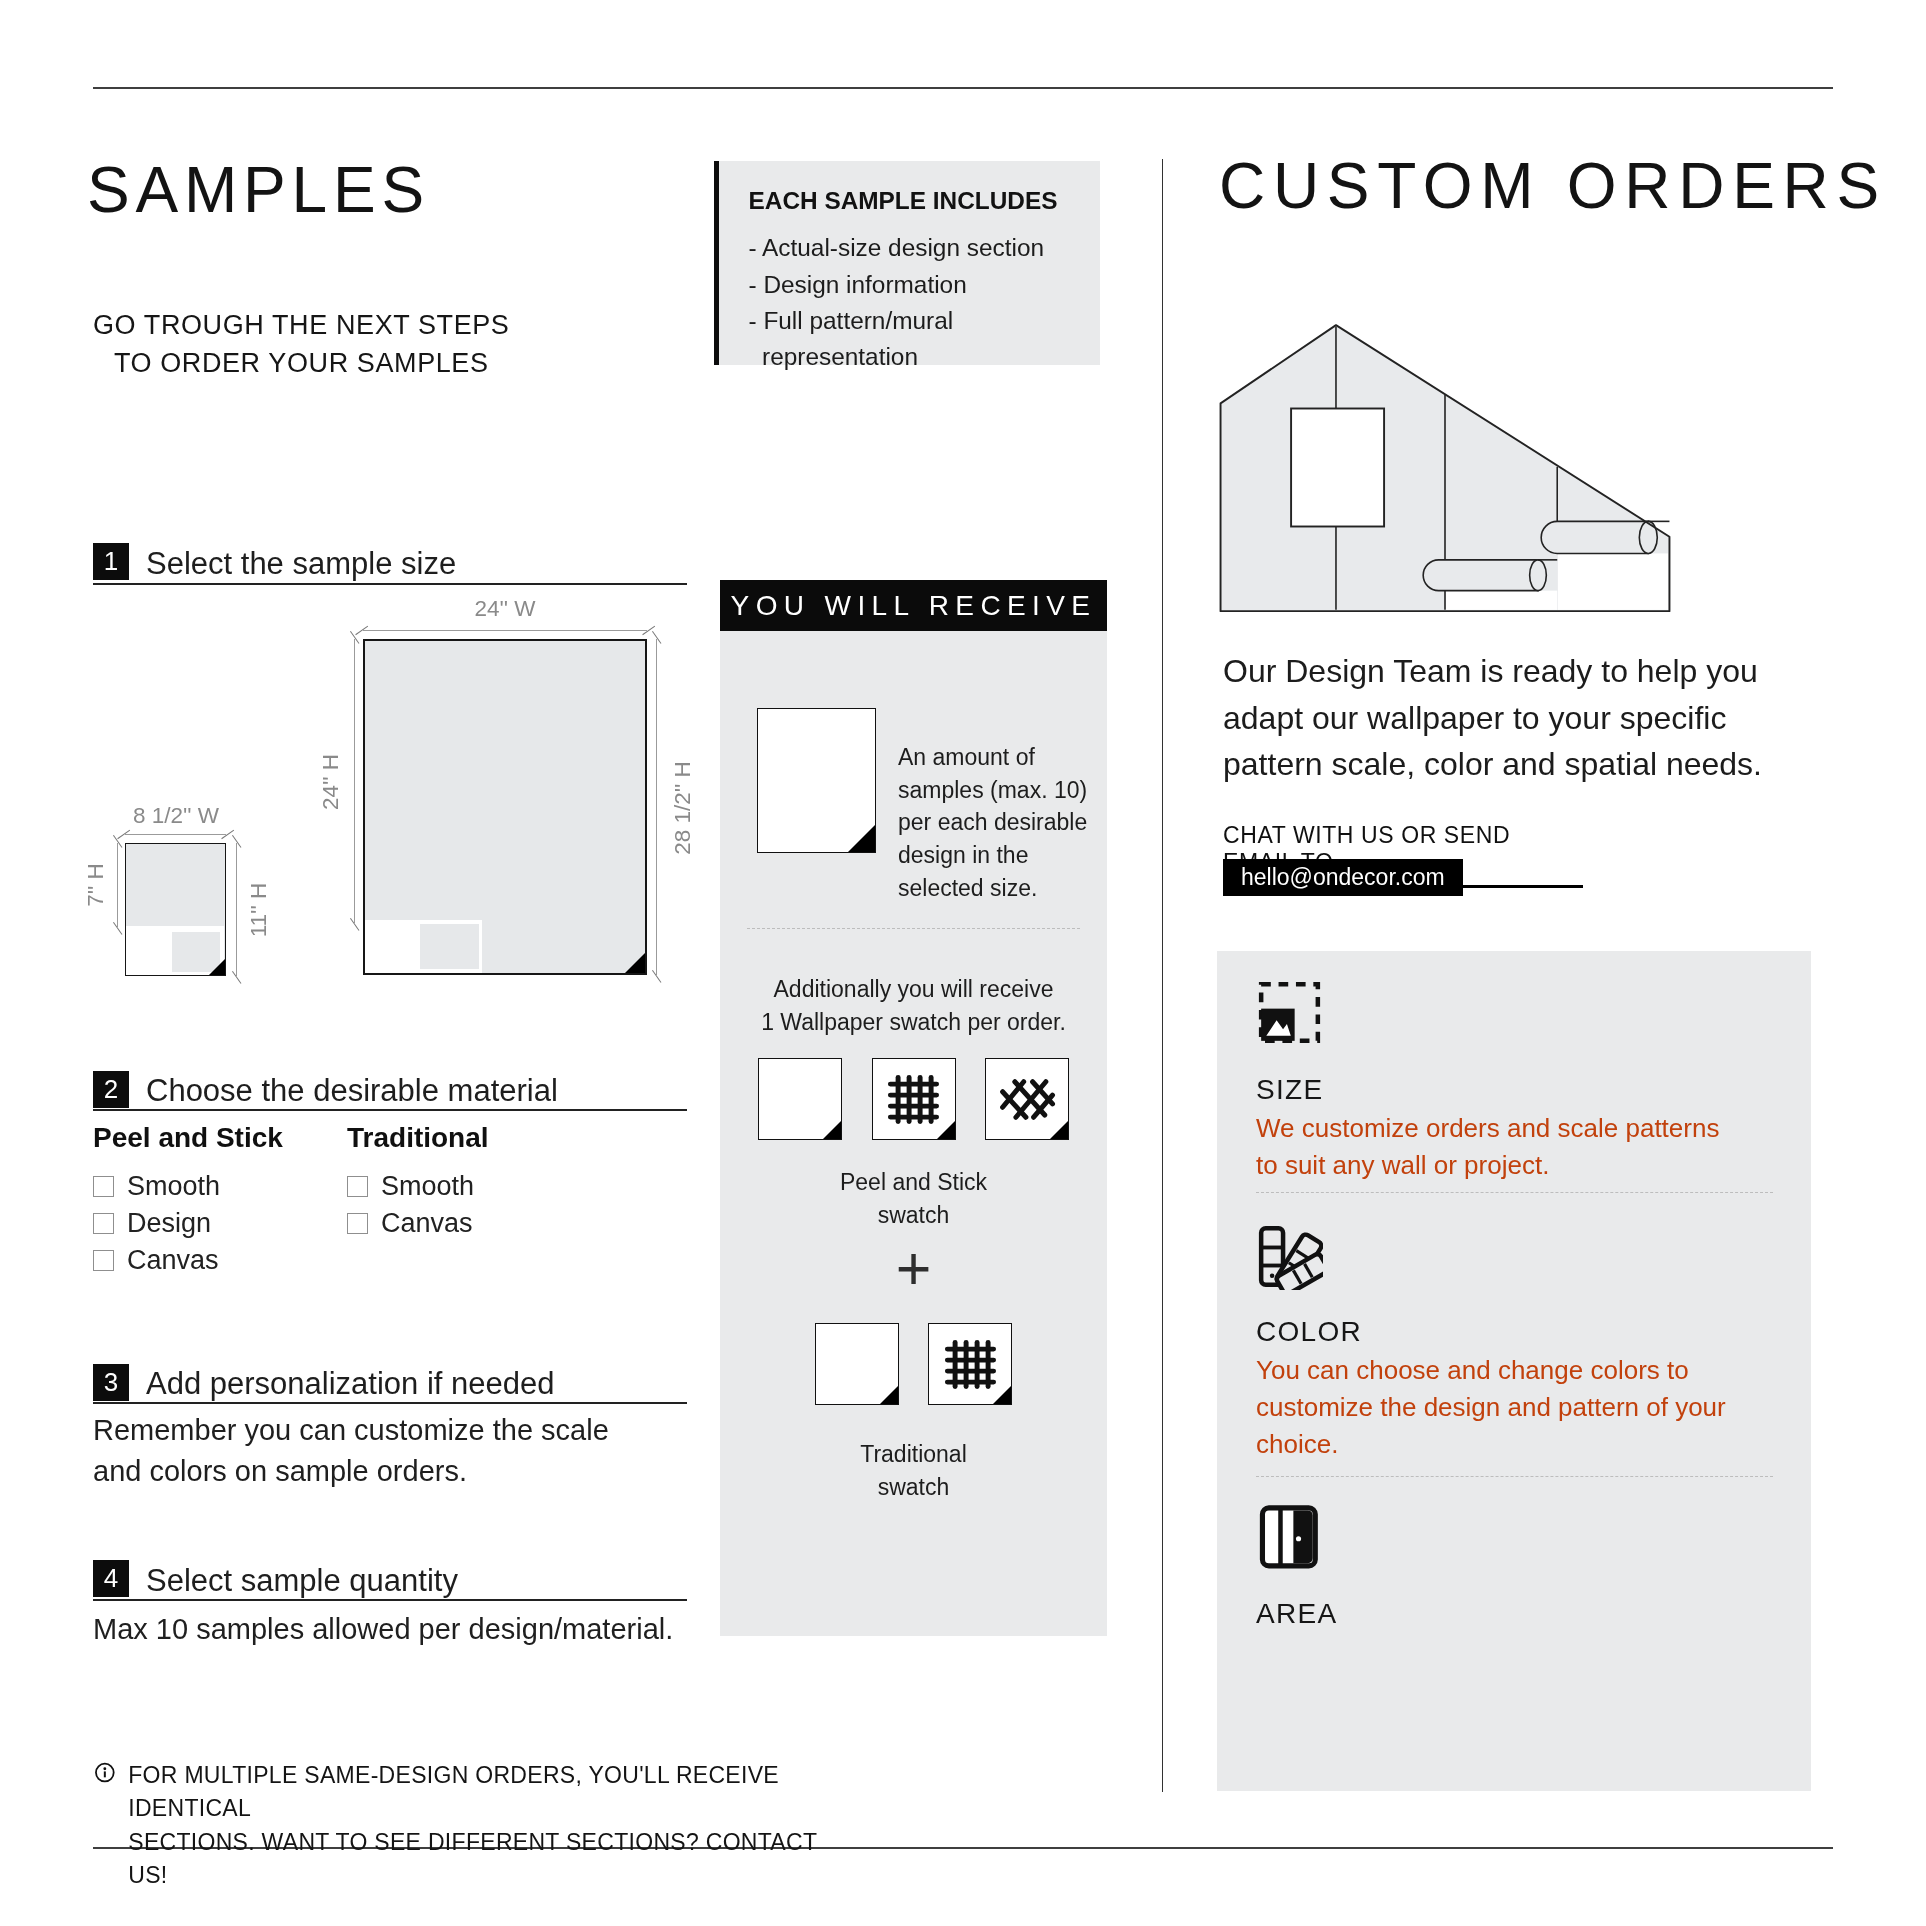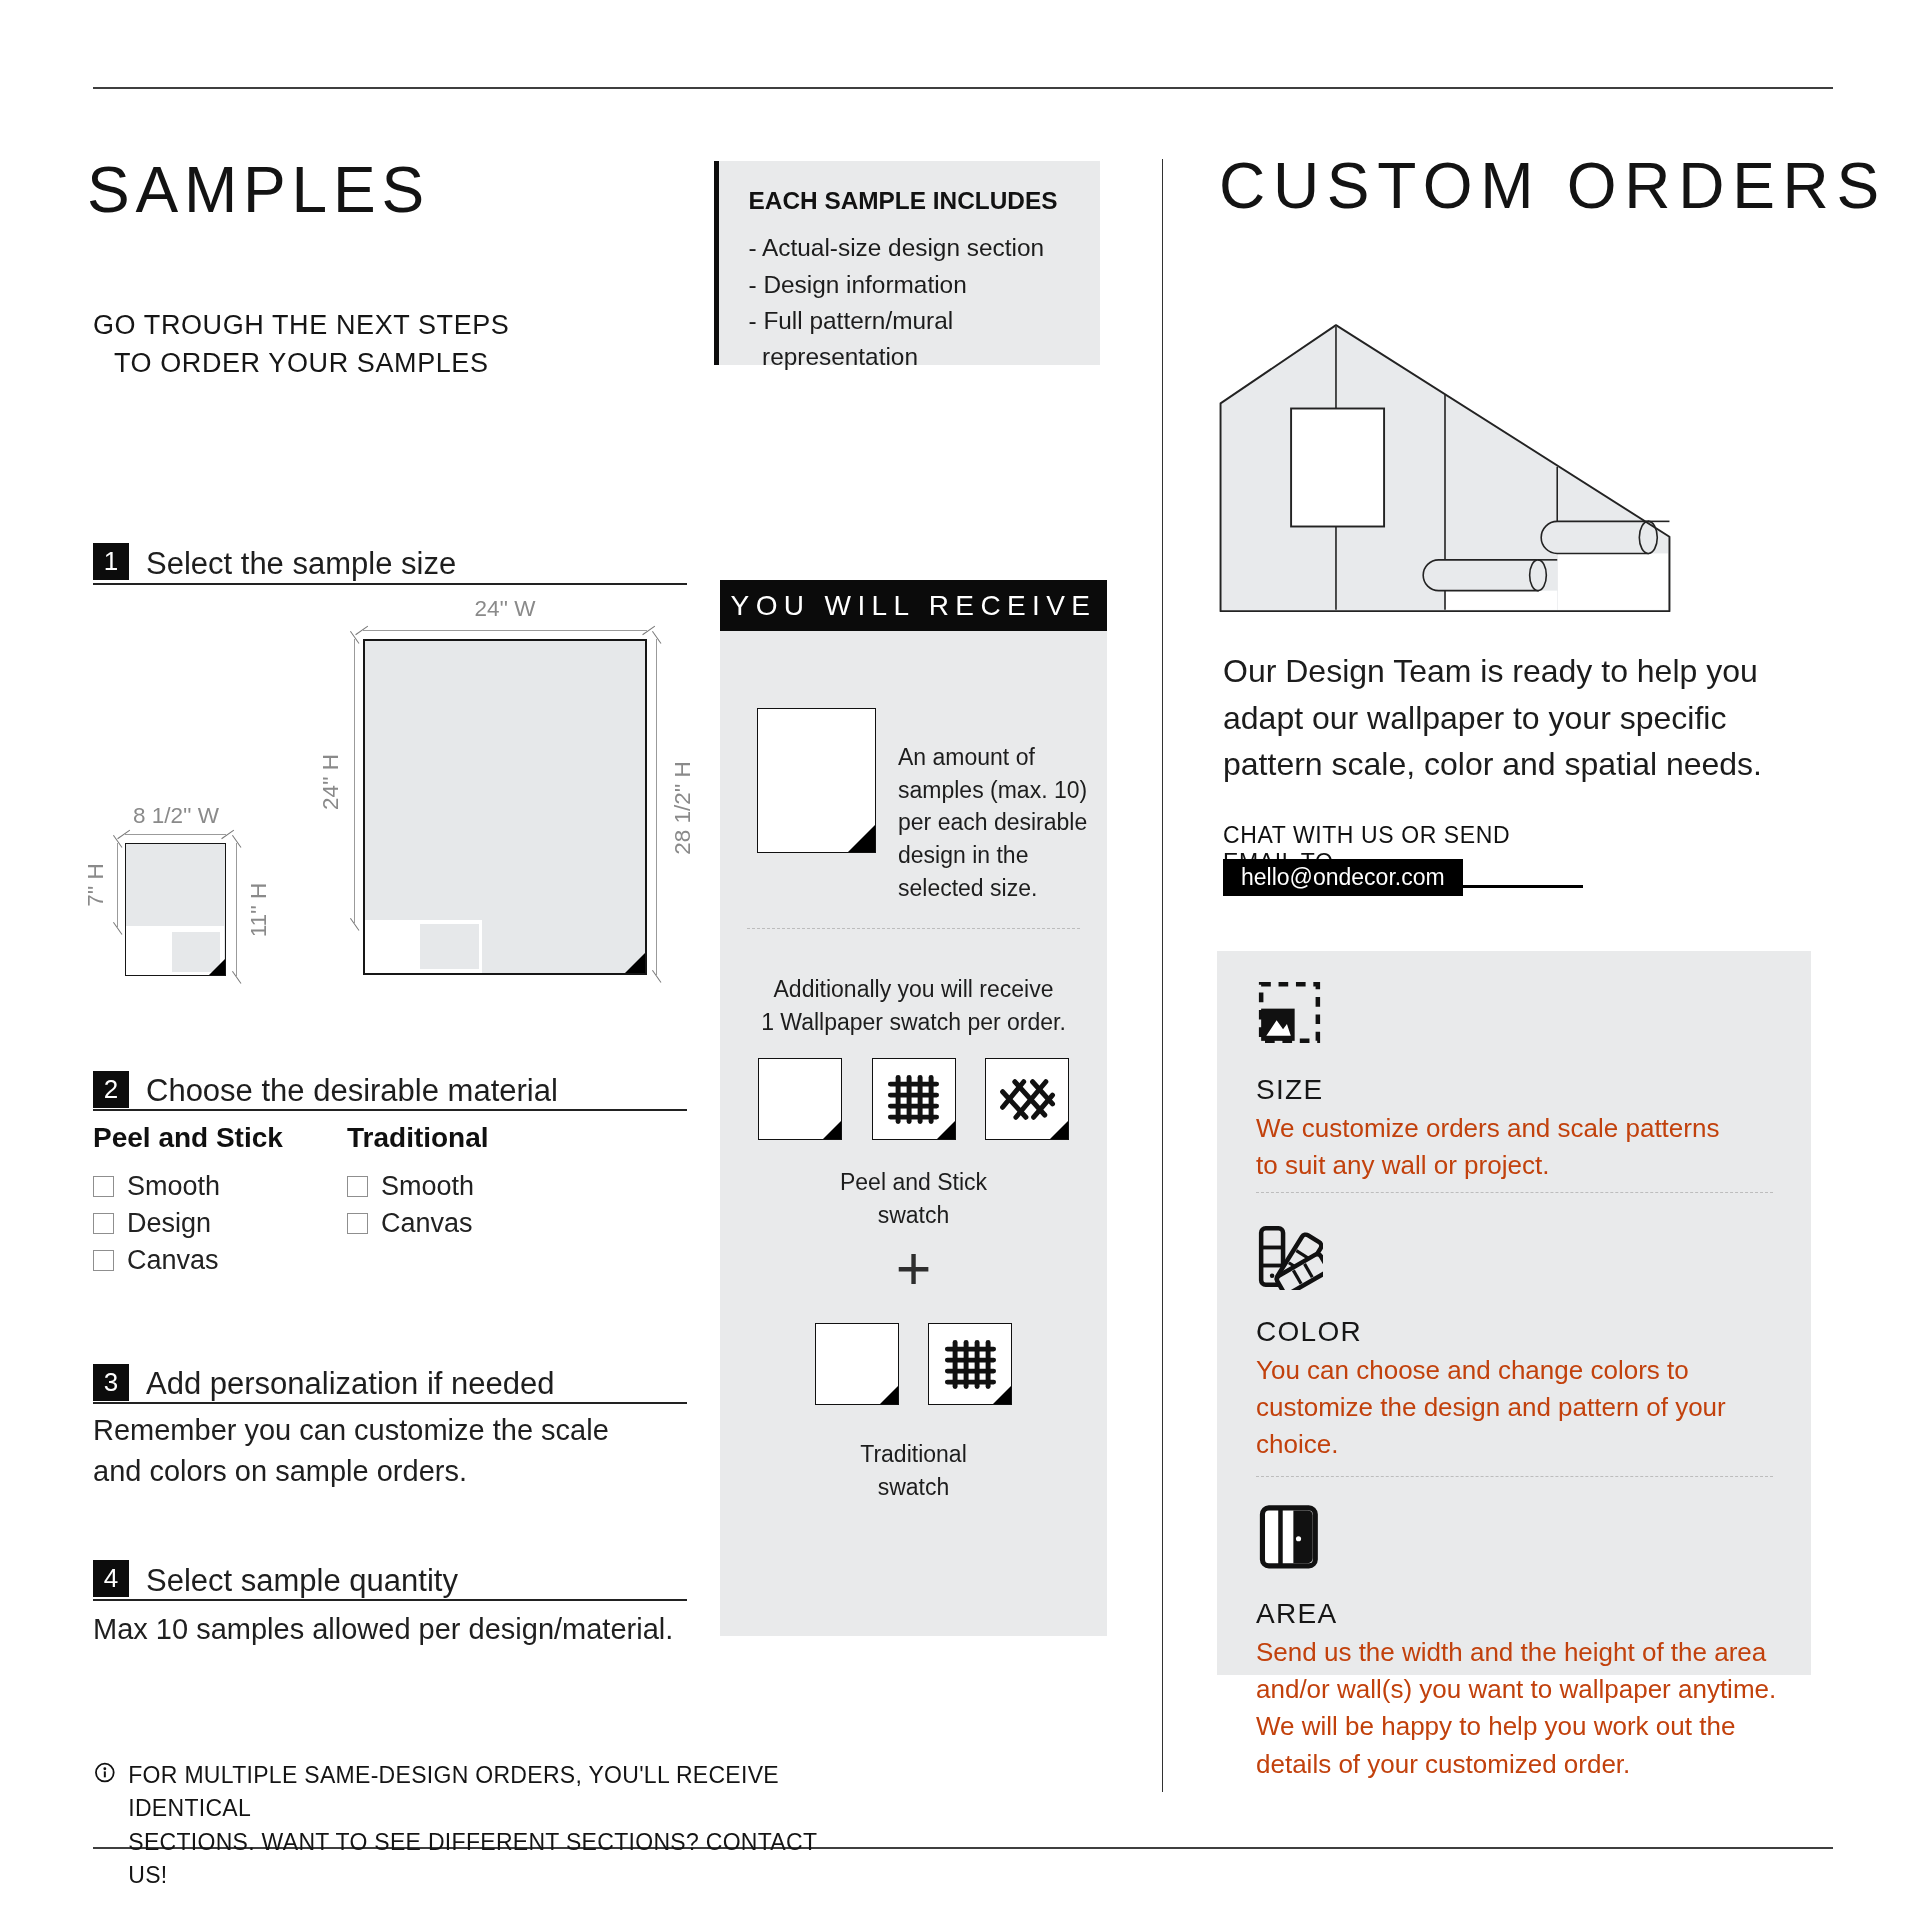--- a/index.html
+++ b/index.html
@@ -258,21 +258,21 @@
     <polygon points="185,8 705,338 705,454 5,454 5,130" fill="none" stroke="#232323" stroke-width="3" stroke-linejoin="round"></polygon>
   </svg>
 
   <div class="right-para pre" style="left:1223px;top:648px;">Our Design Team is ready to help you
 adapt our wallpaper to your specific
 pattern scale, color and spatial needs.</div>
 
   <div class="chat" style="left:1223px;top:822px;">CHAT WITH US OR SEND EMAIL TO</div>
   <div class="chip" style="left:1223px;top:859px;">hello@ondecor.com</div>
 
-  <div class="panel" style="left:1217px;top:951px;width:594px;height:724px;">
+  <div class="panel" style="left:1217px;top:951px;width:594px;height:840px;">
 
     <svg class="abs" style="left:39px;top:28px;" width="67" height="67" viewBox="0 0 104 104">
       <rect x="8" y="8" width="88" height="88" fill="none" stroke="#111" stroke-width="7" stroke-dasharray="15 12"></rect>
       <rect x="8" y="46" width="52" height="50" fill="#111"></rect>
       <path d="M16 88 L32 64 L42 78 L48 70 L54 88 Z" fill="#ffffff"></path>
     </svg>
     <div class="feat-title" style="left:39px;top:123px;">SIZE</div>
     <div class="feat-text pre" style="left:39px;top:159px;">We customize orders and scale patterns
 to suit any wall or project.</div>
     <div class="dashed" style="left:39px;top:241px;width:517px;"></div>
@@ -299,20 +299,16 @@
 choice.</div>
     <div class="dashed" style="left:39px;top:525px;width:517px;"></div>
 
     <svg class="abs" style="left:39px;top:553px;" width="67" height="67" viewBox="0 0 104 104">
       <rect x="10" y="6" width="82" height="90" rx="10" fill="#ffffff" stroke="#111" stroke-width="8"></rect>
       <line x1="38" y1="8" x2="38" y2="94" stroke="#111" stroke-width="7"></line>
       <path d="M58 10 L80 10 Q88 10 88 18 L88 84 Q88 92 80 92 L58 92 Z" fill="#111"></path>
       <circle cx="66" cy="54" r="4" fill="#ffffff"></circle>
     </svg>
     <div class="feat-title" style="left:39px;top:647px;">AREA</div>
-    <div class="feat-text pre" style="left:39px;top:683px;">Send us the width and the height of the area
-and/or wall(s) you want to wallpaper anytime.
-We will be happy to help you work out the
-details of your customized order.</div>
   </div>
 
 </div>
 
 
 </body></html>

